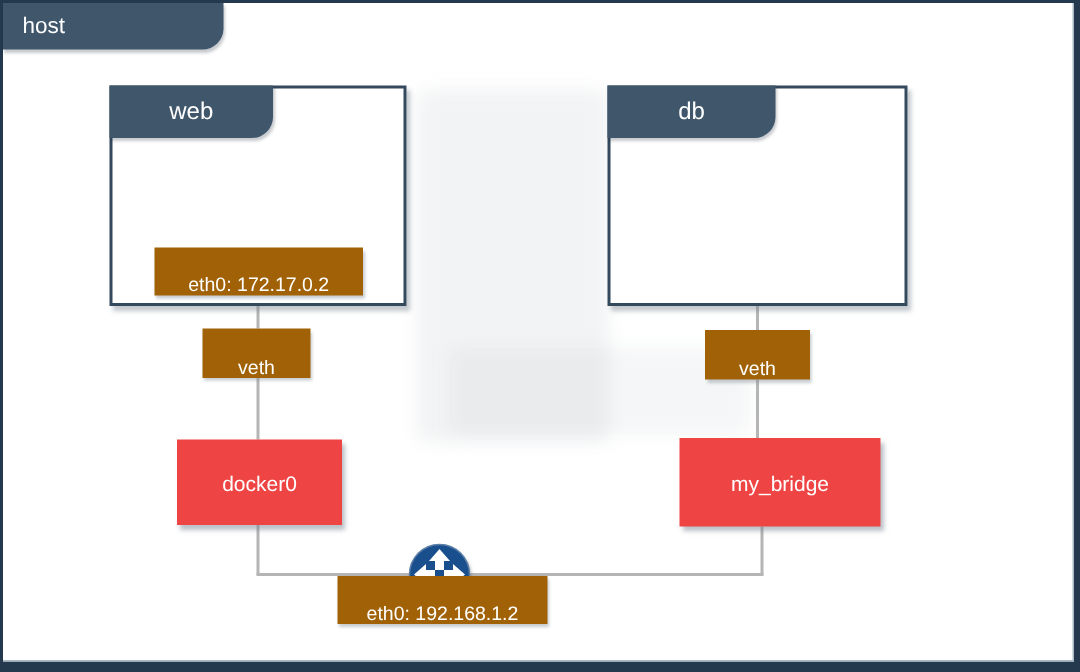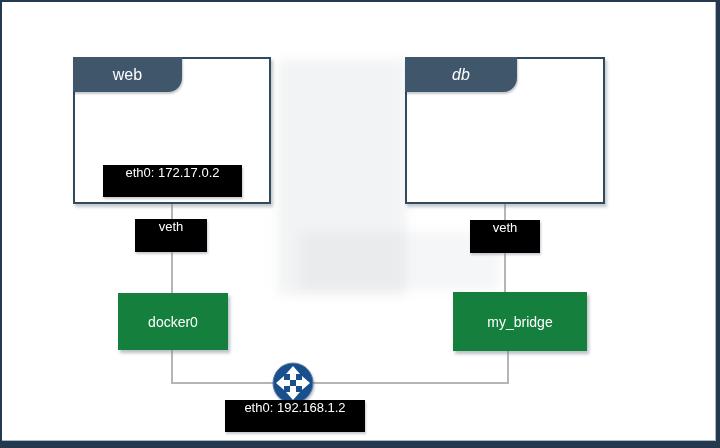--- a/index.html
+++ b/index.html
@@ -29,65 +29,68 @@
     font-size:15px;
     padding-left:13px;
     border-radius:0 0 14px 0;
   }
   .cbox{
     background:#ffffff;
     border:2px solid #33495C;
     box-shadow:2px 3px 3px rgba(120,132,144,0.45);
   }
   #web-box{left:73px;top:57px;width:194px;height:143px;}
-  #db-box{left:405px;top:57px;width:196px;height:143px;font-style:italic;}
+  #db-box{left:405px;top:57px;width:196px;height:143px;}
   .cbox .tab{
     position:absolute;left:-2px;top:-2px;height:35px;
     font-size:16px;
     justify-content:center;
   }
   #web-tab{width:109px;text-align:right;}
   #db-tab{width:112px;}
   .blue-box{
-    background:#000000;
+    background:#a16207;
     color:#fff;
-    display:flex;align-items:flex-start;justify-content:center;
+    display:flex;align-items:flex-end;justify-content:center;
     font-size:13px;
     box-shadow:1px 2px 2px rgba(130,142,154,0.45);
   }
   .navy-box{
-    background:#15803d;
+    background:#ef4444;
     color:#fff;
     display:flex;align-items:center;justify-content:center;
     font-size:14px;
     box-shadow:2px 3px 3px rgba(120,132,144,0.5);
   }
   #web-eth{left:28px;top:106px;width:139px;height:32px;}
   #db-eth{left:28px;top:108px;width:142px;height:31px;}
   #veth-left{left:135px;top:219px;width:72px;height:33px;}
   #veth-right{left:470px;top:220px;width:70px;height:33px;}
   #docker0{left:118px;top:293px;width:110px;height:57px;}
   #my-bridge{left:453px;top:292px;width:134px;height:59px;}
-  #host-eth{left:225px;top:400px;width:140px;height:32px;}
+  #host-eth{left:225px;top:384px;width:140px;height:32px;}
   .line{background:#b5b5b5;}
   #router{left:272px;top:362px;width:42px;height:42px;filter:drop-shadow(1px 2px 1px rgba(110,120,130,0.5));}
   .smudge{background:rgba(172,178,186,0.16);filter:blur(6px);border-radius:6px;}
   #smudge1{left:278px;top:60px;width:128px;height:235px;}
   #smudge2{left:300px;top:232px;width:200px;height:58px;background:rgba(172,178,186,0.12);}
 </style>
 </head>
 <body>
 
 <div id="page">
 
   <div id="host-area" class="abs"></div>
 
   <div id="smudge1" class="abs smudge"></div>
   <div id="smudge2" class="abs smudge"></div>
 
+  <div id="host-tab" class="abs tab">
+    <span>host</span>
+  </div>
 
   <div class="abs line" style="left:171px;top:202px;width:2px;height:17px;"></div>
   <div class="abs line" style="left:171px;top:252px;width:2px;height:41px;"></div>
   <div class="abs line" style="left:171px;top:350px;width:2px;height:33px;"></div>
   <div class="abs line" style="left:504px;top:202px;width:2px;height:18px;"></div>
   <div class="abs line" style="left:504px;top:253px;width:2px;height:39px;"></div>
   <div class="abs line" style="left:507px;top:351px;width:2px;height:32px;"></div>
   <div class="abs line" style="left:171px;top:382px;width:338px;height:2px;"></div>
   <div class="abs line" style="left:290px;top:398px;width:2px;height:10px;"></div>
 

